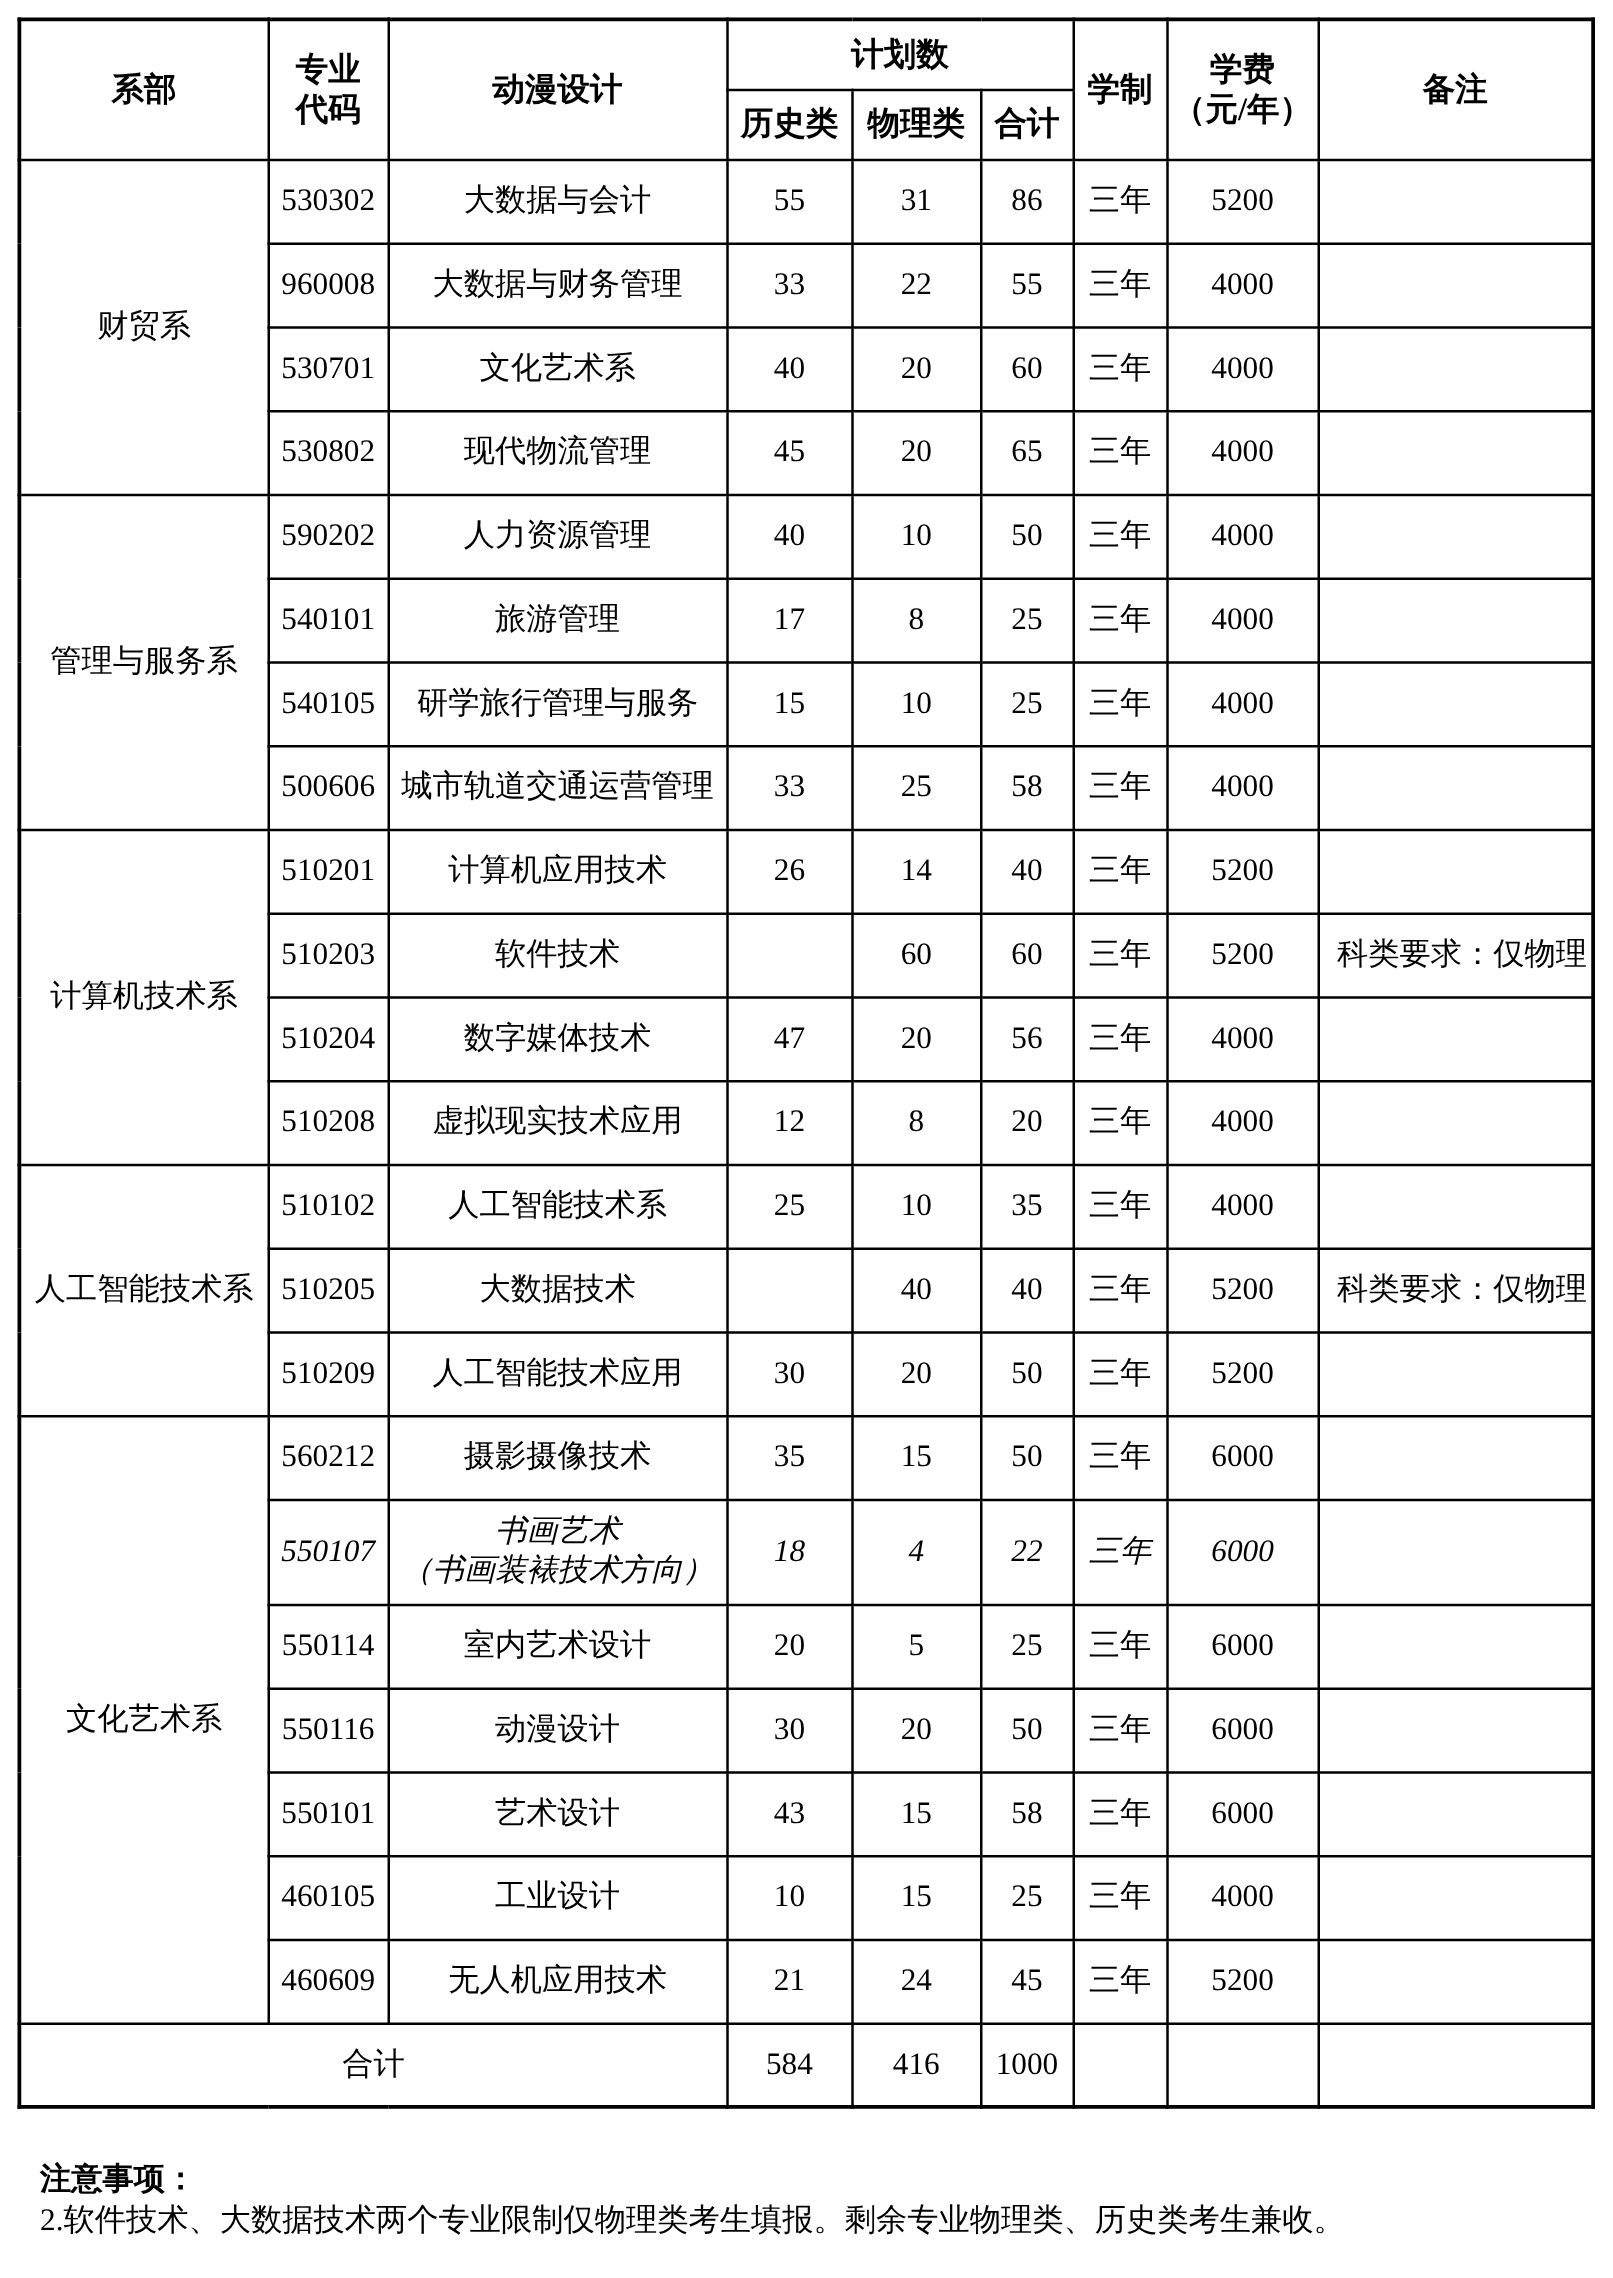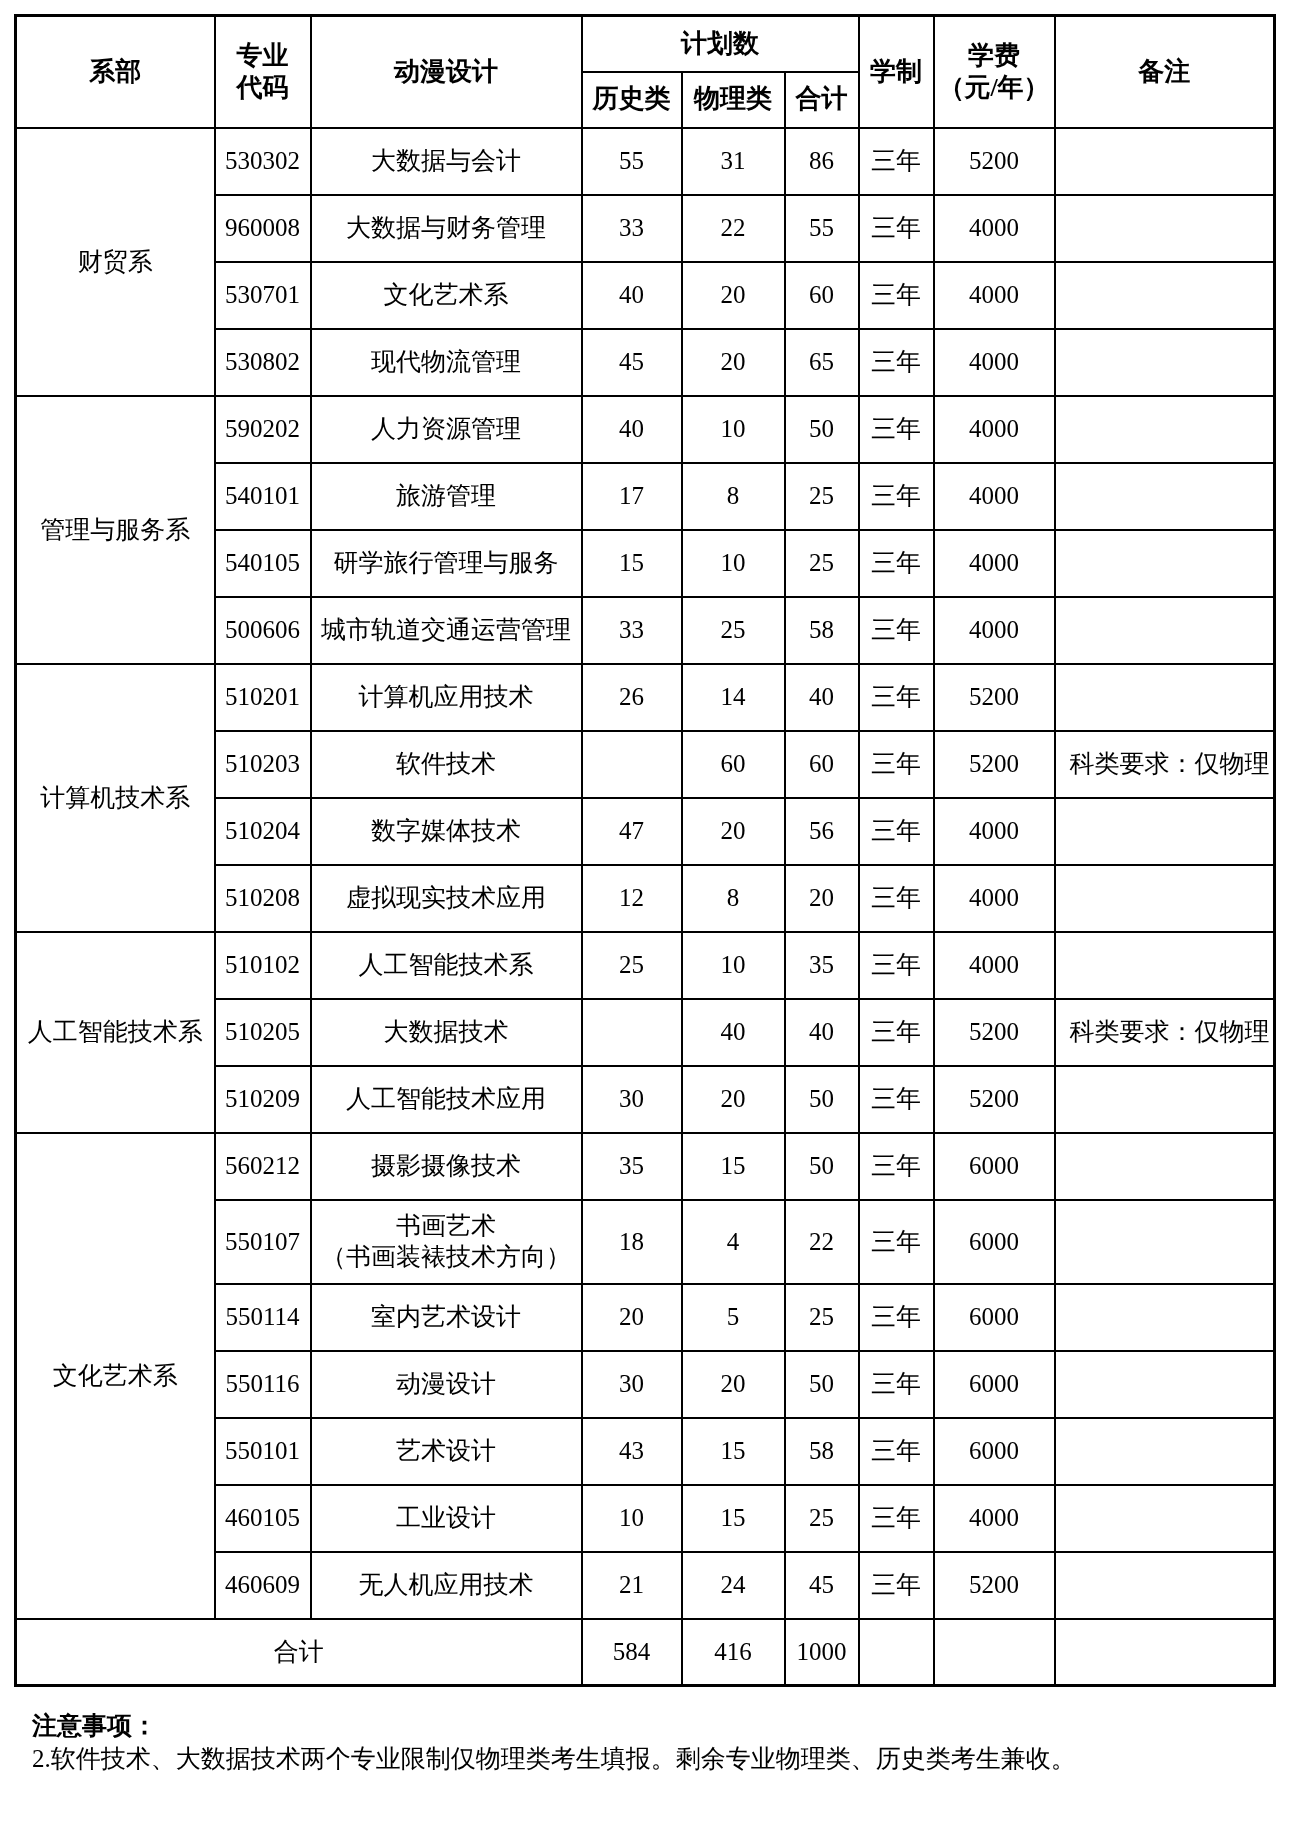--- a/index.html
+++ b/index.html
@@ -27,28 +27,28 @@
     padding: 0;
     overflow: hidden;
     line-height: 1.25;
   }
   .plan-table thead th {
     font-weight: bold;
     font-size: 26px;
   }
   tr.hr  { height: 56px; }
   tr.r   { height: 67px; }
-  tr.tall{ height: 84px; }
+  tr.tall{ height: 84px; font-style: italic; }
   .bl3 { border-left: 3px solid #000; }
   .t3  { border-top: 3px solid #000; }
   td.remark { text-align: left; padding-left: 14px; }
   .two-line div { line-height: 1.22; white-space: nowrap; }
 
   .notes {
-    margin-top: 22px;
+    margin-top: 40px;
     padding-left: 18px;
     font-size: 25px;
     line-height: 33px;
   }
   .notes .notes-title { font-weight: bold; }
 </style>
 </head>
 <body>
 
 <div class="sheet">

